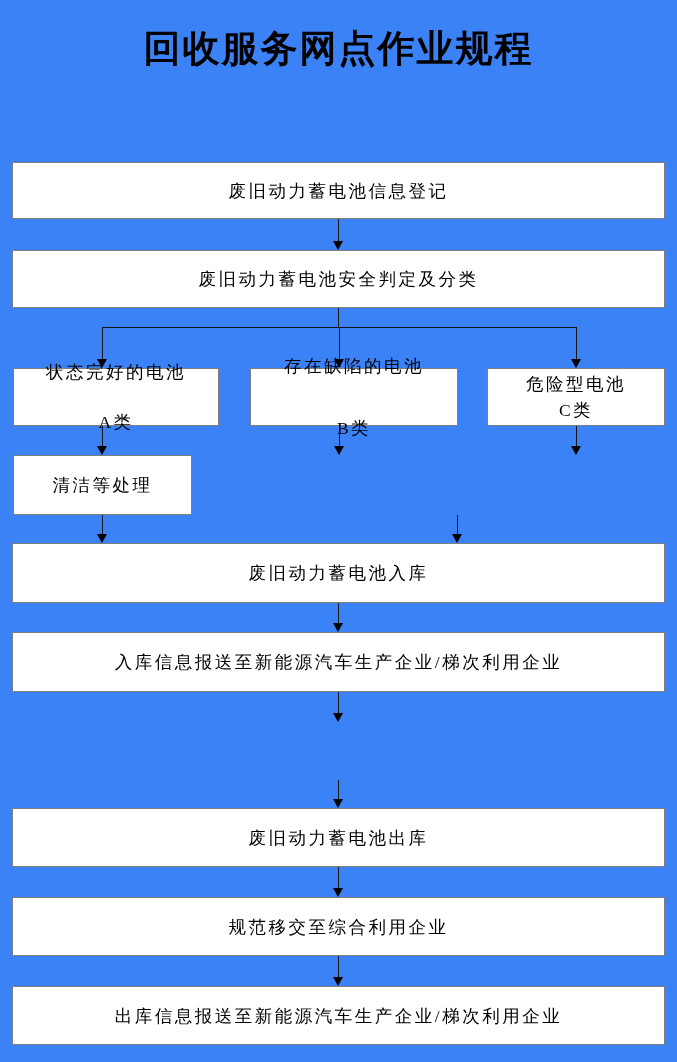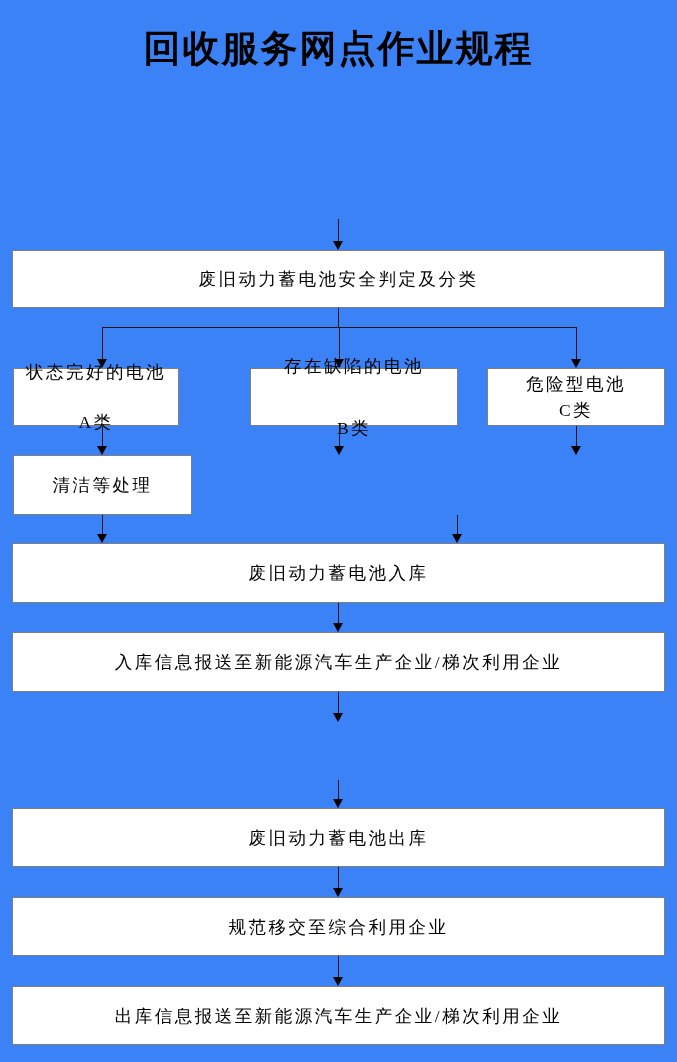--- a/index.html
+++ b/index.html
@@ -63,38 +63,41 @@
     border-top: 9px solid #000000;
   }
 </style>
 </head>
 <body>
 
 <div class="page">
 
   <h1 class="title">回收服务网点作业规程</h1>
 
+  <div class="node" style="left:12px; top:162px; width:653px; height:57px;">
+    <div class="txt">废旧动力蓄电池信息登记</div>
+  </div>
 
   <div class="vline" style="left:338px; top:219px; height:23px;"></div>
   <div class="ahead" style="left:333px; top:241px;"></div>
 
   <div class="node" style="left:12px; top:250px; width:653px; height:58px;">
     <div class="txt">废旧动力蓄电池安全判定及分类</div>
   </div>
 
   <div class="vline" style="left:338px; top:308px; height:20px;"></div>
   <div class="hline" style="left:102px; top:327px; width:475px;"></div>
   <div class="vline" style="left:102px; top:327px; height:33px;"></div>
   <div class="ahead" style="left:97px;  top:359px;"></div>
   <div class="vline" style="left:339px; top:327px; height:33px;"></div>
   <div class="ahead" style="left:334px; top:359px;"></div>
   <div class="vline" style="left:576px; top:327px; height:33px;"></div>
   <div class="ahead" style="left:571px; top:359px;"></div>
 
-  <div class="node" style="left:13px; top:368px; width:166px; height:58px;gap:24px;">
+  <div class="node" style="left:13px; top:368px; width:206px; height:58px;gap:24px;">
     <div class="txt">状态完好的电池</div>
     <div class="txt">A类</div>
   </div>
   <div class="node" style="left:250px; top:368px; width:208px; height:58px;gap:36px;">
     <div class="txt">存在缺陷的电池</div>
     <div class="txt">B类</div>
   </div>
   <div class="node" style="left:487px; top:368px; width:178px; height:58px;text-align:center;">
     <div class="txt">危险型电池</div>
     <div class="txt">C类</div>

